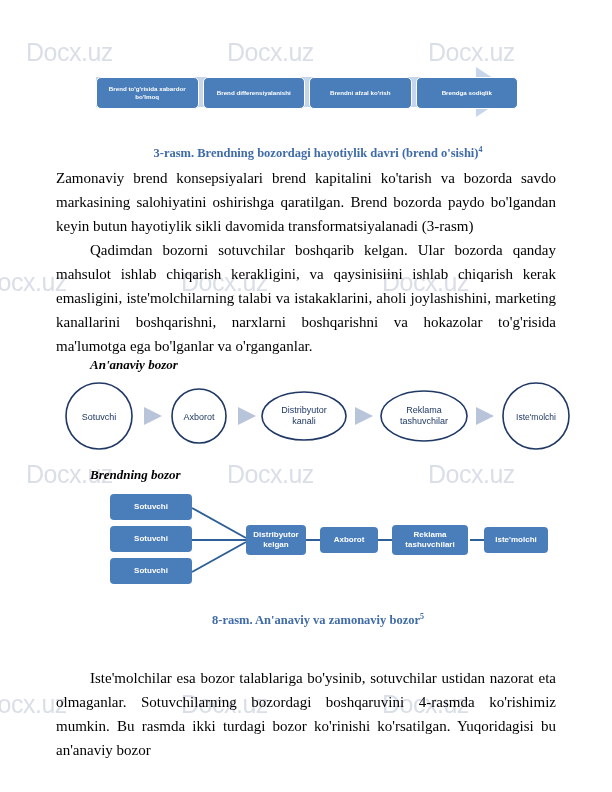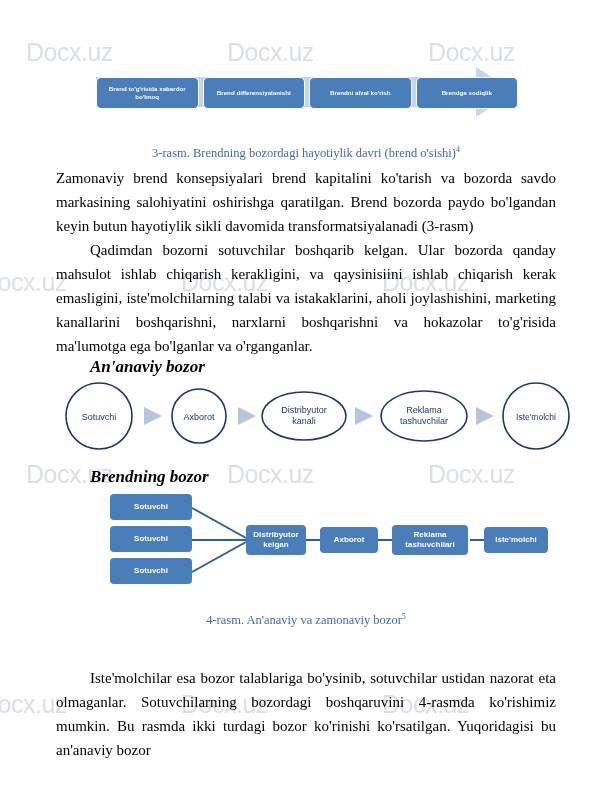--- a/index.html
+++ b/index.html
@@ -79,25 +79,25 @@
     align-items: center;
     justify-content: center;
     text-align: center;
     padding: 0 3px;
     box-sizing: border-box;
   }
 
   
   .fig-caption {
     position: absolute;
-    left: 56px;
+    left: 68px;
     width: 500px;
     text-align: center;
     font-family: "Liberation Serif", serif;
-    font-weight: normal;
+    font-weight: bold;
     font-size: 12.5px;
     color: #3f6ba8;
   }
   .fig-caption sup { font-size: 8px; }
 
   p.body {
     position: absolute;
     left: 56px;
     width: 500px;
     margin: 0;
@@ -106,21 +106,21 @@
     text-align: justify;
     text-justify: inter-word;
   }
   p.body.indent { text-indent: 34px; }
 
   .sub-label {
     position: absolute;
     font-family: "Liberation Serif", serif;
     font-style: italic;
     font-weight: bold;
-    font-size: 17px;
+    font-size: 13px;
     color: #000000;
   }
 
   
   .trad-market {
     position: absolute;
     left: 52px;
     top: 378px;
     width: 520px;
     height: 78px;
@@ -249,18 +249,18 @@
         <span>Distribyutor kelgan</span>
       </div>
     <div class="mbox" style="left:210px; top:35px; width:58px; height:26px;">Axborot</div>
     <div class="mbox" style="left:282px; top:33px; width:76px; height:30px;">
         <span>Reklama tashuvchilari</span>
       </div>
     <div class="mbox" style="left:374px; top:35px; width:64px; height:26px;">Iste'molchi</div>
   </div>
 
   <div class="fig-caption" style="top:612px;">
-    <span>4-rasm. An'anaviy va zamonaviy bozor</span><sup>5</sup>
+    <span>8-rasm. An'anaviy va zamonaviy bozor</span><sup>5</sup>
   </div>
 
   <p class="body indent" style="top:666px;">Iste'molchilar esa bozor talablariga bo'ysinib, sotuvchilar ustidan nazorat eta olmaganlar. Sotuvchilarning bozordagi boshqaruvini 4-rasmda ko'rishimiz mumkin. Bu rasmda ikki turdagi bozor ko'rinishi ko'rsatilgan. Yuqoridagisi bu an'anaviy bozor</p>
 
 </div>
 
 </body></html>

